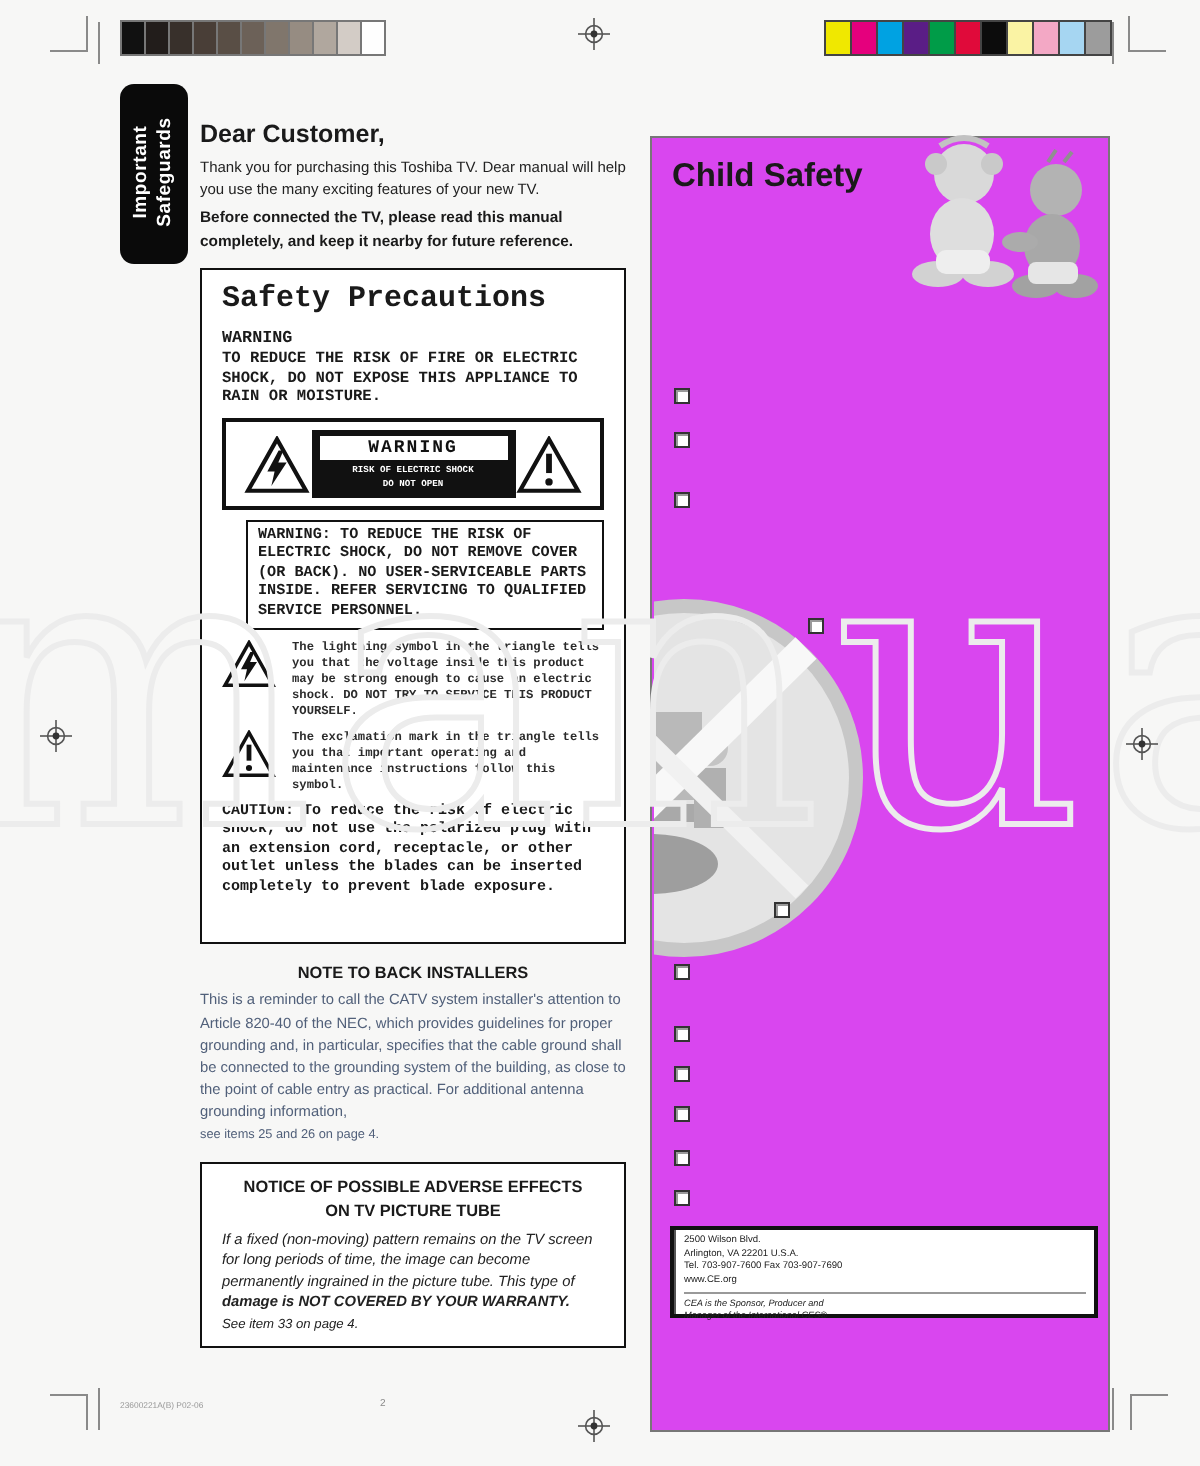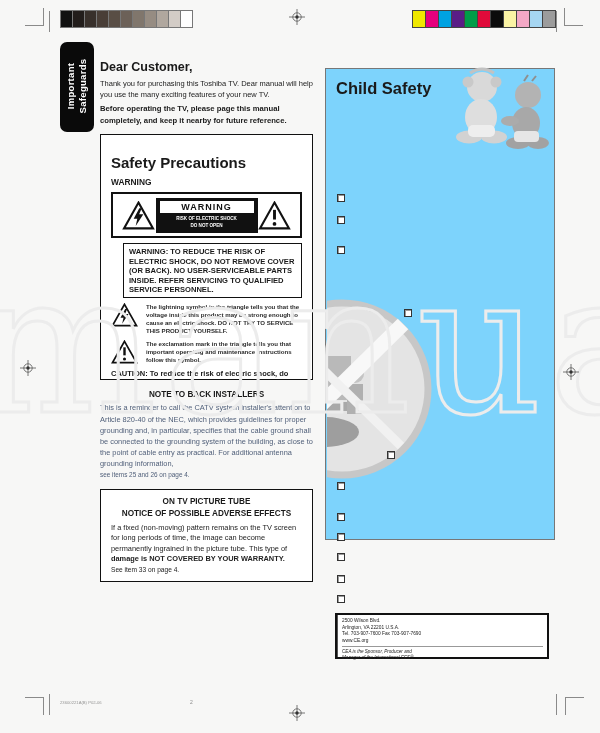--- a/index.html
+++ b/index.html
@@ -24,22 +24,22 @@
     transform:rotate(-90deg) translateX(-88px);transform-origin:0 0;
     display:flex;flex-direction:column;justify-content:center;text-align:center;
     color:#fff;font-weight:bold;font-size:9.5px;line-height:1.3;letter-spacing:.3px;}
 
   
   .leftcol{position:absolute;left:100px;top:60px;width:213px;}
   .dear-h{font-size:12.5px;font-weight:bold;margin:0;}
   .dear-p{font-size:7.5px;line-height:11.2px;margin:4px 0 0 0;color:#222;}
   .dear-b{font-size:7.7px;line-height:11.5px;font-weight:bold;margin:3px 0 0 0;}
 
-  .safety-box{margin-top:8px;height:246px;border:1.6px solid #111;box-sizing:border-box;
-    padding:19px 10px;overflow:hidden;background:#fff;}
+  .safety-box{margin-top:8px;height:338px;border:1.6px solid #111;box-sizing:border-box;
+    padding:6px 10px;overflow:hidden;background:#fff;font-family:Liberation Mono, monospace;}
   .sp-title{font-size:15px;font-weight:bold;margin:0;line-height:17px;}
   .sp-warnh{font-size:8.4px;font-weight:bold;margin-top:6px;}
   .sp-warnt{font-size:7.8px;font-weight:bold;line-height:9.2px;margin-top:2px;}
   .shock-box{margin-top:5px;border:2px solid #111;height:42px;display:flex;
     align-items:center;justify-content:space-between;padding:0 9px;}
   .shock-label{background:#111;width:102px;padding:3px 4px;text-align:center;box-sizing:border-box;}
   .shock-title{background:#fff;color:#111;font-weight:bold;font-size:9px;letter-spacing:1px;padding:1px 0;}
   .shock-sub{color:#fff;font-size:4.6px;font-weight:bold;line-height:1.6;margin-top:2px;}
   .cover-box{margin-top:5px;border:1.6px solid #111;padding:3px 5px;
     font-size:7.6px;font-weight:bold;line-height:9.4px;margin-left:12px;}
@@ -47,26 +47,26 @@
   .note-txt{font-size:6.1px;line-height:8px;font-weight:bold;color:#2b2b2b;flex:1;}
   .caution{margin-top:5px;font-size:7.5px;font-weight:bold;line-height:9.4px;}
 
   .catv-h{margin-top:10px;text-align:center;font-size:8.2px;font-weight:bold;}
   .catv-p{margin-top:3px;font-size:7.4px;line-height:11.1px;color:#51607a;}
   .catv-s{font-size:6.4px;line-height:9px;color:#51607a;}
 
   .notice-box{margin-top:9px;border:1.6px solid #111;box-sizing:border-box;
     padding:6px 10px;background:#fff;}
   .notice-h{text-align:center;font-size:8.2px;font-weight:bold;line-height:12px;}
-  .notice-p{margin-top:3px;font-size:7.4px;line-height:10.4px;color:#222;}
+  .notice-p{margin-top:3px;font-size:7.4px;line-height:10.4px;color:#222;font-style:italic;}
   .notice-s{font-size:6.6px;line-height:9px;color:#222;}
 
   
-  .rightbox{position:absolute;left:325px;top:68px;width:230px;height:472px;
-    border:1.2px solid #777;box-sizing:border-box;background:#7dd3fc;}
+  .rightbox{position:absolute;left:325px;top:68px;width:230px;height:648px;
+    border:1.2px solid #777;box-sizing:border-box;background:#d946ef;}
   .cs-title{position:absolute;left:10px;top:10px;font-size:16.5px;font-weight:bold;}
   .sqr{position:absolute;width:6px;height:6px;border:1.2px solid #333;background:#fff;
     box-shadow:inset 1px 1px 0 #9a9a9a;}
   .circle-clip{position:absolute;left:1px;top:226px;width:226px;height:190px;overflow:hidden;}
 
   .cea-box{position:absolute;left:9px;top:544px;width:214px;height:46px;
     border:2px solid #111;box-sizing:border-box;display:flex;background:#fff;}
   .cea-left{position:relative;width:112px;}
   .cea-word{position:absolute;left:37px;top:1px;font-size:23px;font-weight:bold;
     letter-spacing:-1px;color:#0d0d0d;}
@@ -154,25 +154,26 @@
   <div class="tab">
     <div class="tab-inner">
       <span>Important</span>
       <span>Safeguards</span>
     </div>
   </div>
 
   <div class="leftcol">
     <h1 class="dear-h">Dear Customer,</h1>
     <p class="dear-p">Thank you for purchasing this Toshiba TV. Dear manual will help you use the many exciting features of your new TV.</p>
-    <p class="dear-b">Before operating the TV, please page this manual completely, and keep it nearby for future reference.</p>
+    <p class="dear-b">Before connected the TV, please read this manual completely, and keep it nearby for future reference.</p>
 
     <div class="safety-box">
       <h2 class="sp-title">Safety Precautions</h2>
       <div class="sp-warnh">WARNING</div>
+      <div class="sp-warnt">TO REDUCE THE RISK OF FIRE OR ELECTRIC SHOCK, DO NOT EXPOSE THIS APPLIANCE TO RAIN OR MOISTURE.</div>
 
       <div class="shock-box">
         <svg width="33" height="29" viewBox="0 0 40 36">
           <path d="M20 2 L38 34 L2 34 Z" fill="none" stroke="#111" stroke-width="2.6"></path>
           <path d="M21 9 L14 22 L18.5 22 L16.5 31 L26 16.5 L20.8 16.5 L24 9 Z" fill="#111"></path>
           </svg>
         <div class="shock-label">
           <div class="shock-title">WARNING</div>
           <div class="shock-sub">
             <div>RISK OF ELECTRIC SHOCK</div>
@@ -205,22 +206,22 @@
       </div>
 
       <div class="caution">CAUTION: To reduce the risk of electric shock, do not use the polarized plug with an extension cord, receptacle, or other outlet unless the blades can be inserted completely to prevent blade exposure.</div>
     </div>
 
     <div class="catv-h">NOTE TO BACK INSTALLERS</div>
     <div class="catv-p"><span>This is a reminder to call the CATV system installer's attention to Article 820-40 of the NEC, which provides guidelines for proper grounding and, in particular, specifies that the cable ground shall be connected to the grounding system of the building, as close to the point of cable entry as practical. For additional antenna grounding information,</span><br>
       <span class="catv-s">see items 25 and 26 on page 4.</span></div>
 
     <div class="notice-box">
+      <div class="notice-h">NOTICE OF POSSIBLE ADVERSE EFFECTS</div>
       <div class="notice-h">ON TV PICTURE TUBE</div>
-      <div class="notice-h">NOTICE OF POSSIBLE ADVERSE EFFECTS</div>
       <div class="notice-p">
         <span>If a fixed (non-moving) pattern remains on the TV screen for long periods of time, the image can become permanently ingrained in the picture tube. This type of</span>
         <strong>damage is NOT COVERED BY YOUR WARRANTY.</strong><br>
         <span class="notice-s">See item 33 on page 4.</span>
       </div>
     </div>
   </div>
 
   <div class="rightbox">
     <div class="cs-title">Child Safety</div>

